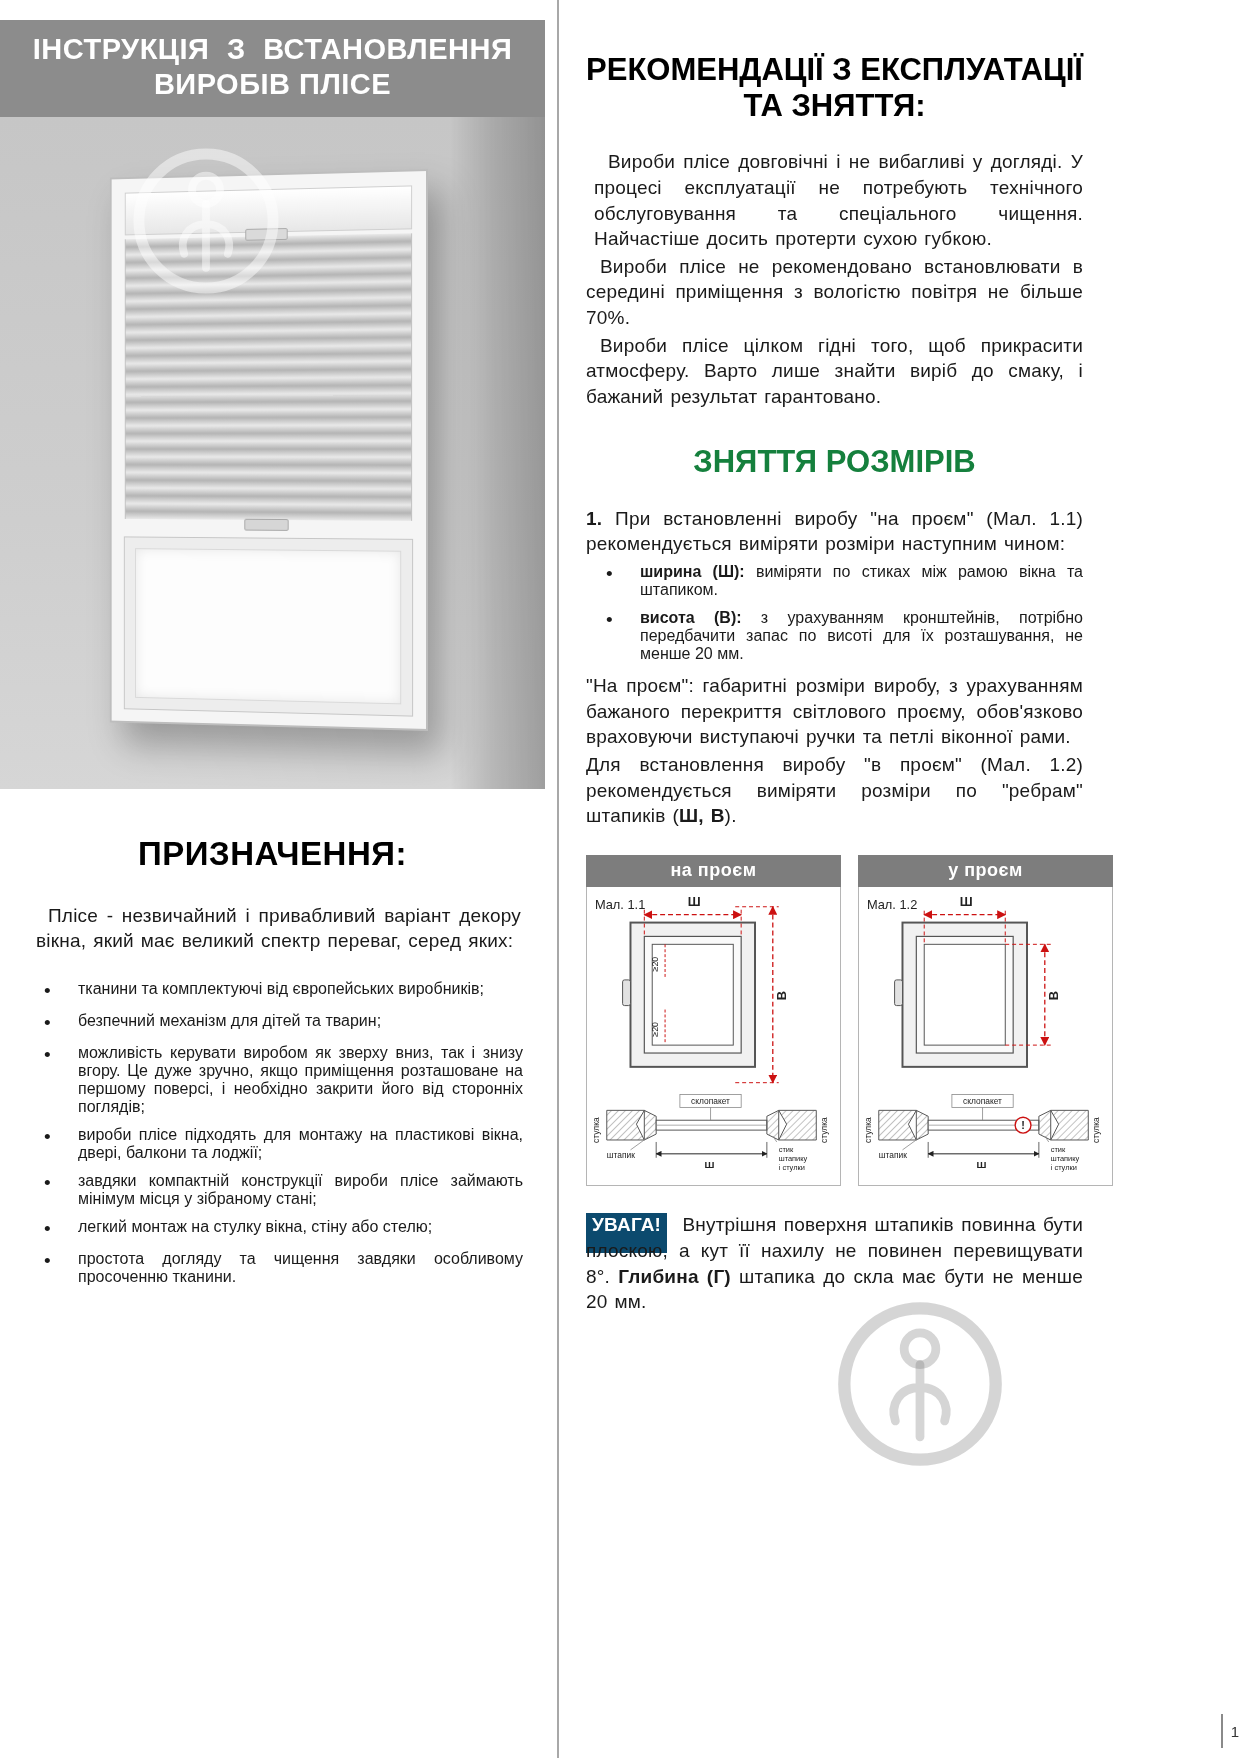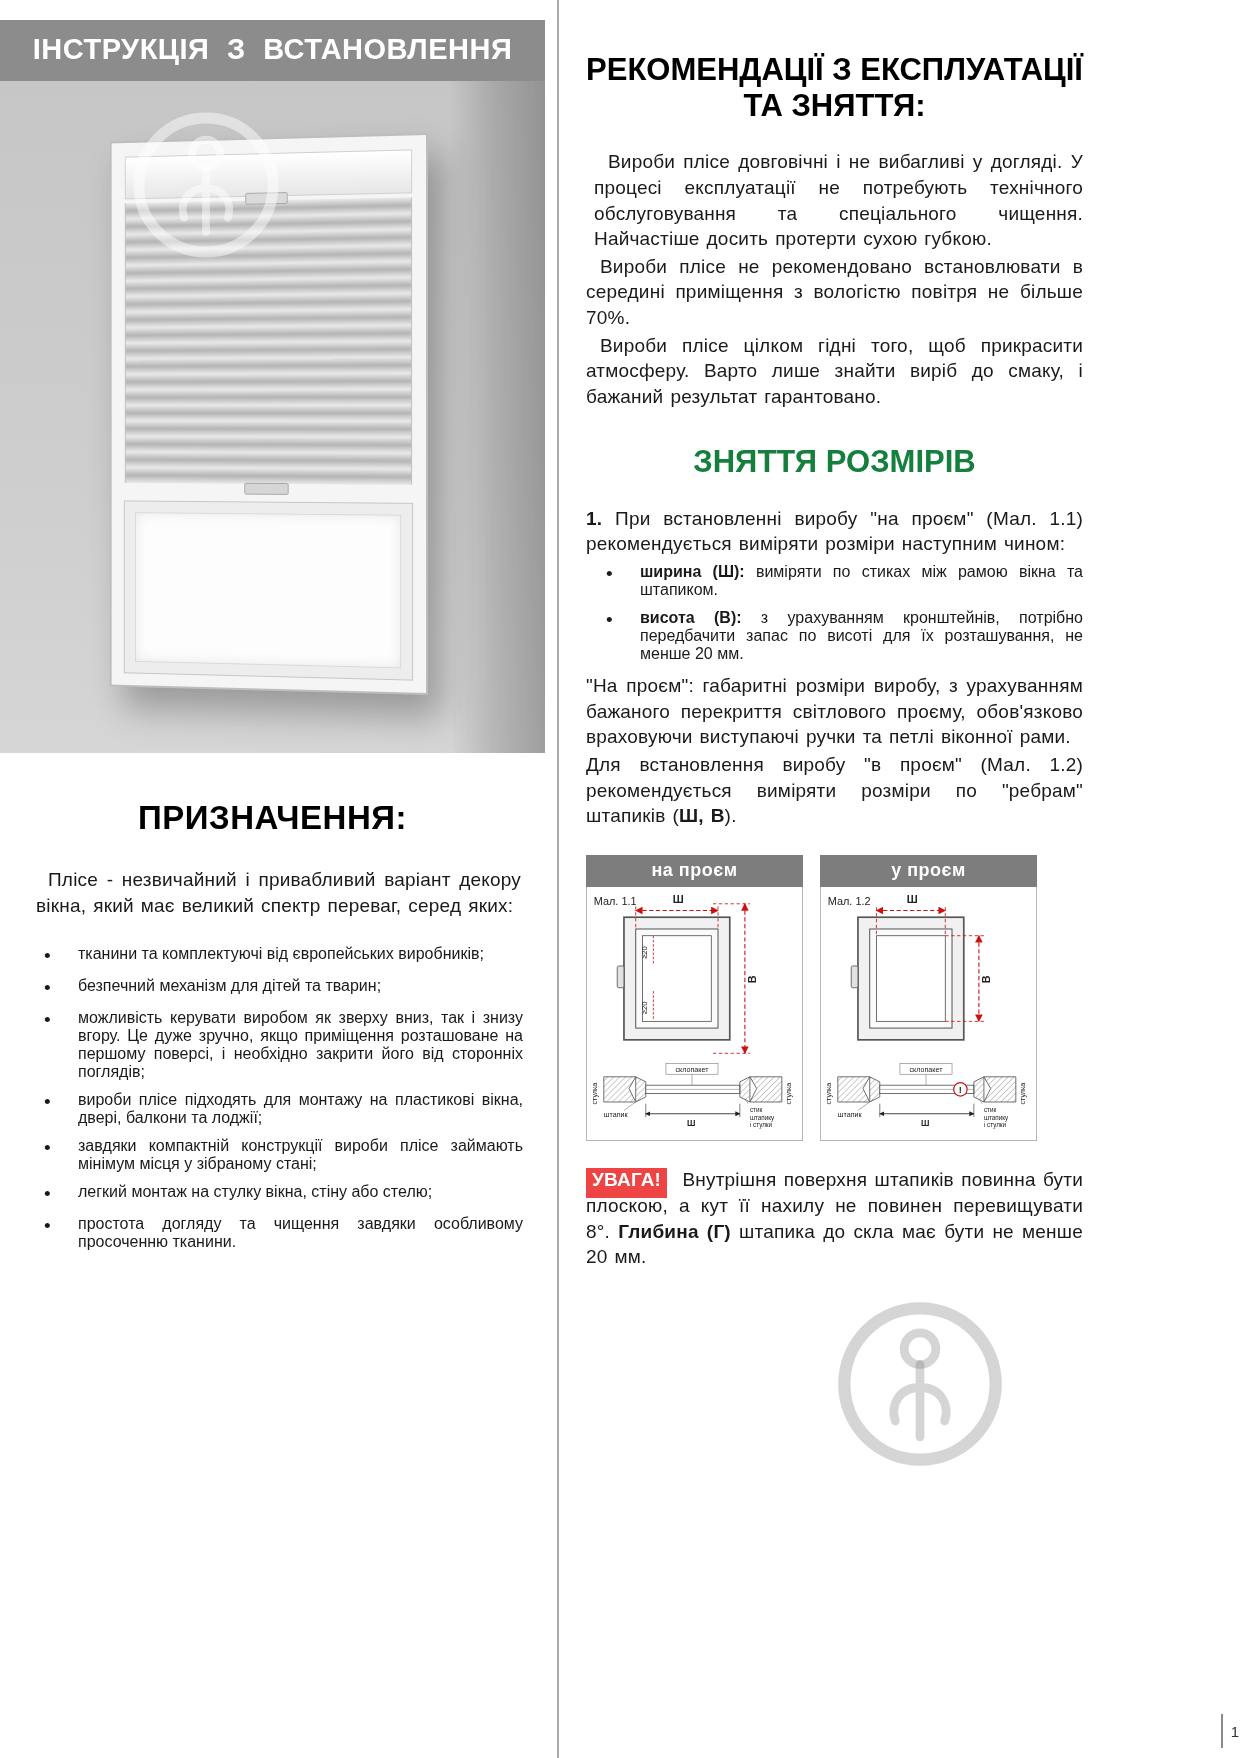--- a/index.html
+++ b/index.html
@@ -55,44 +55,45 @@
   .main-heading { margin-top:52px; text-align:center; font-size:31px; font-weight:bold;
                   line-height:1.15; color:#000; }
   .care-p { margin-top:2px; text-indent:14px; }
   .care-p.first { margin-top:26px;margin-left:8px; }
   .section-heading { margin-top:34px; text-align:center; font-size:31px; font-weight:bold; color:#15803d; }
   .measure-intro { margin-top:26px; }
   .measure-list { list-style:none; margin:6px 0 0 14px; }
   .measure-list .dot { flex:0 0 40px; padding-left:6px; }
   .measure-note { margin-top:2px; }
 
-  .diagrams { margin-top:26px; width:451px; display:flex; gap:17px; }
+  .diagrams { margin-top:26px; width:527px; display:flex; gap:17px; }
   .panel { flex:1; min-width:0; }
   .panel-header { background:#7d7d7d; color:#fff; font-weight:bold; font-size:18px;
                   text-align:center; padding:5px 0 6px; letter-spacing:0.5px; }
   .panel-body { border:1px solid #b5b5b5; border-top:none; background:#fff; }
   .panel-body svg { display:block; width:100%; }
   .panel-body text { fill:#222; font-family:"Liberation Sans", sans-serif; }
 
   .warning { margin-top:26px; }
-  .warn-label { background:#ef4444; color:#fff; font-weight:bold; padding:1px 6px 8px; margin-right:8px; }
+  .warn-label { background:#0c4a6e; color:#fff; font-weight:bold; padding:1px 6px 18px; margin-right:8px; }
 
   
   .footer { position:absolute; right:6px; bottom:10px; display:flex; align-items:center; gap:8px; }
   .footer-line { width:2px; height:34px; background:#8a8a8a; }
   .page-num { font-size:15px; color:#333; }
 </style>
 </head>
 <body>
 
 <div class="page">
 
   <div class="col-left">
     <div class="header-box">
       <div class="header-line l1">ІНСТРУКЦІЯ З ВСТАНОВЛЕННЯ</div>
+      <div class="header-line">ВИРОБІВ ПЛІСЕ</div>
     </div>
 
     <div class="photo">
       <div class="win">
         <div class="headrail">
           <div class="rail-tab"></div>
         </div>
         <div class="pleats"></div>
         <div class="pleat-tab"></div>
         <div class="glass">

